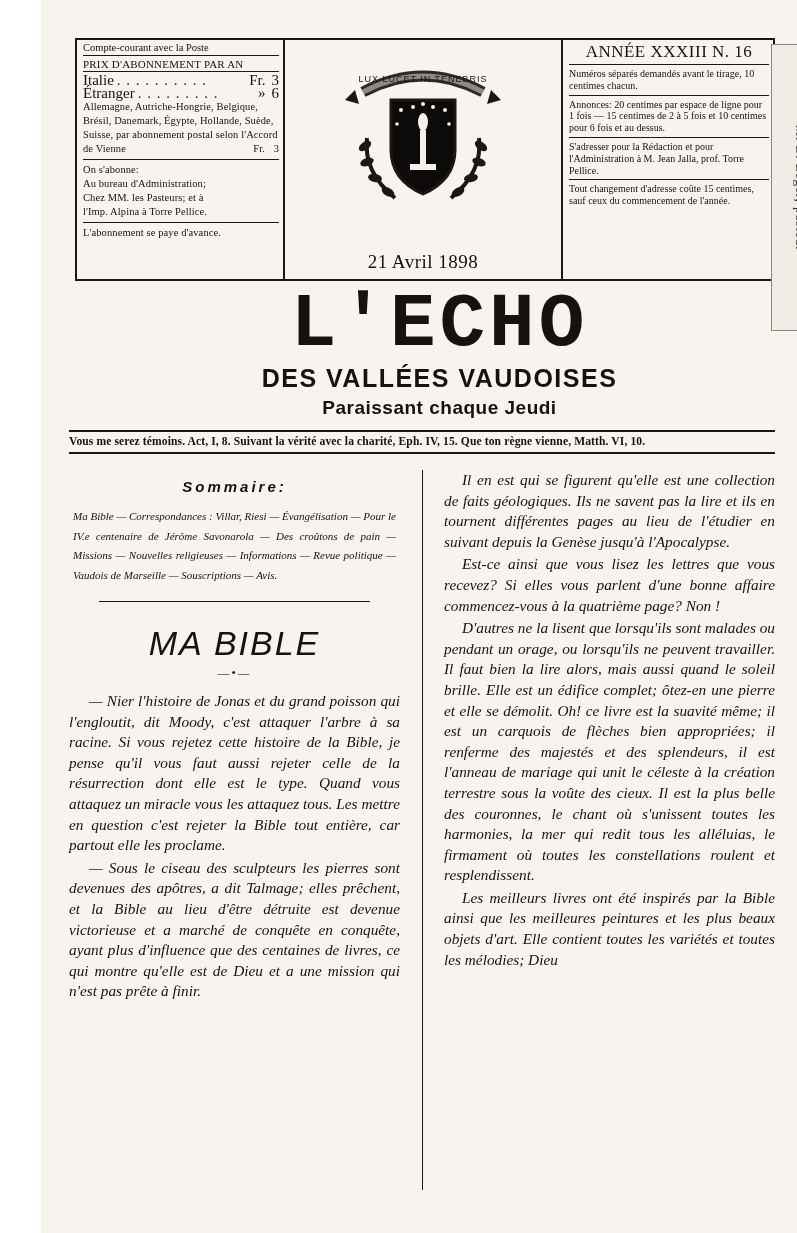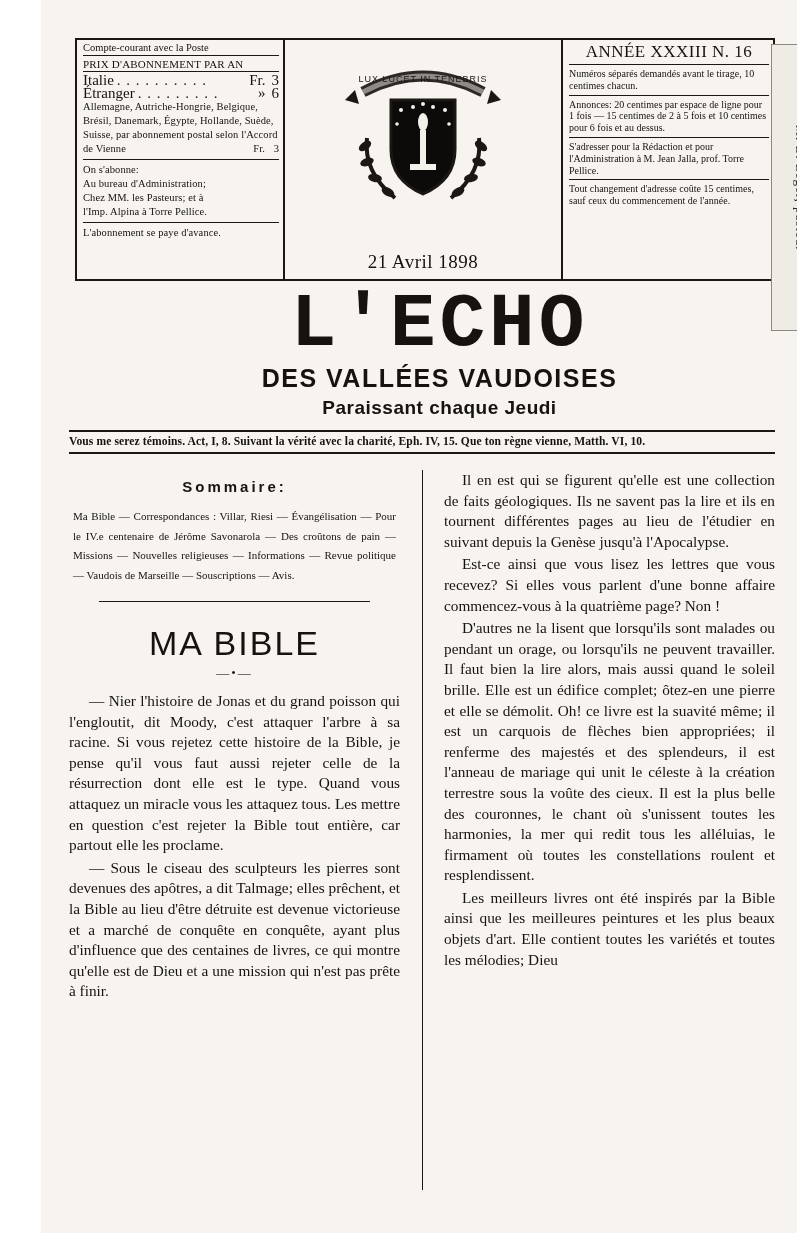--- a/index.html
+++ b/index.html
@@ -185,20 +185,21 @@
     left: 28px;
     top: 470px;
     width: 706px;
     height: 720px;
     display: flex;
   }
   .col {
     width: 345px;
     box-sizing: border-box;
     position: relative;
+    font-style: italic;
   }
   .col-left { padding-right: 14px; }
   .col-sep {
     width: 16px;
     display: flex;
     justify-content: center;
   }
   .col-sep .line {
     width: 1px;
     background: #1b1714;

